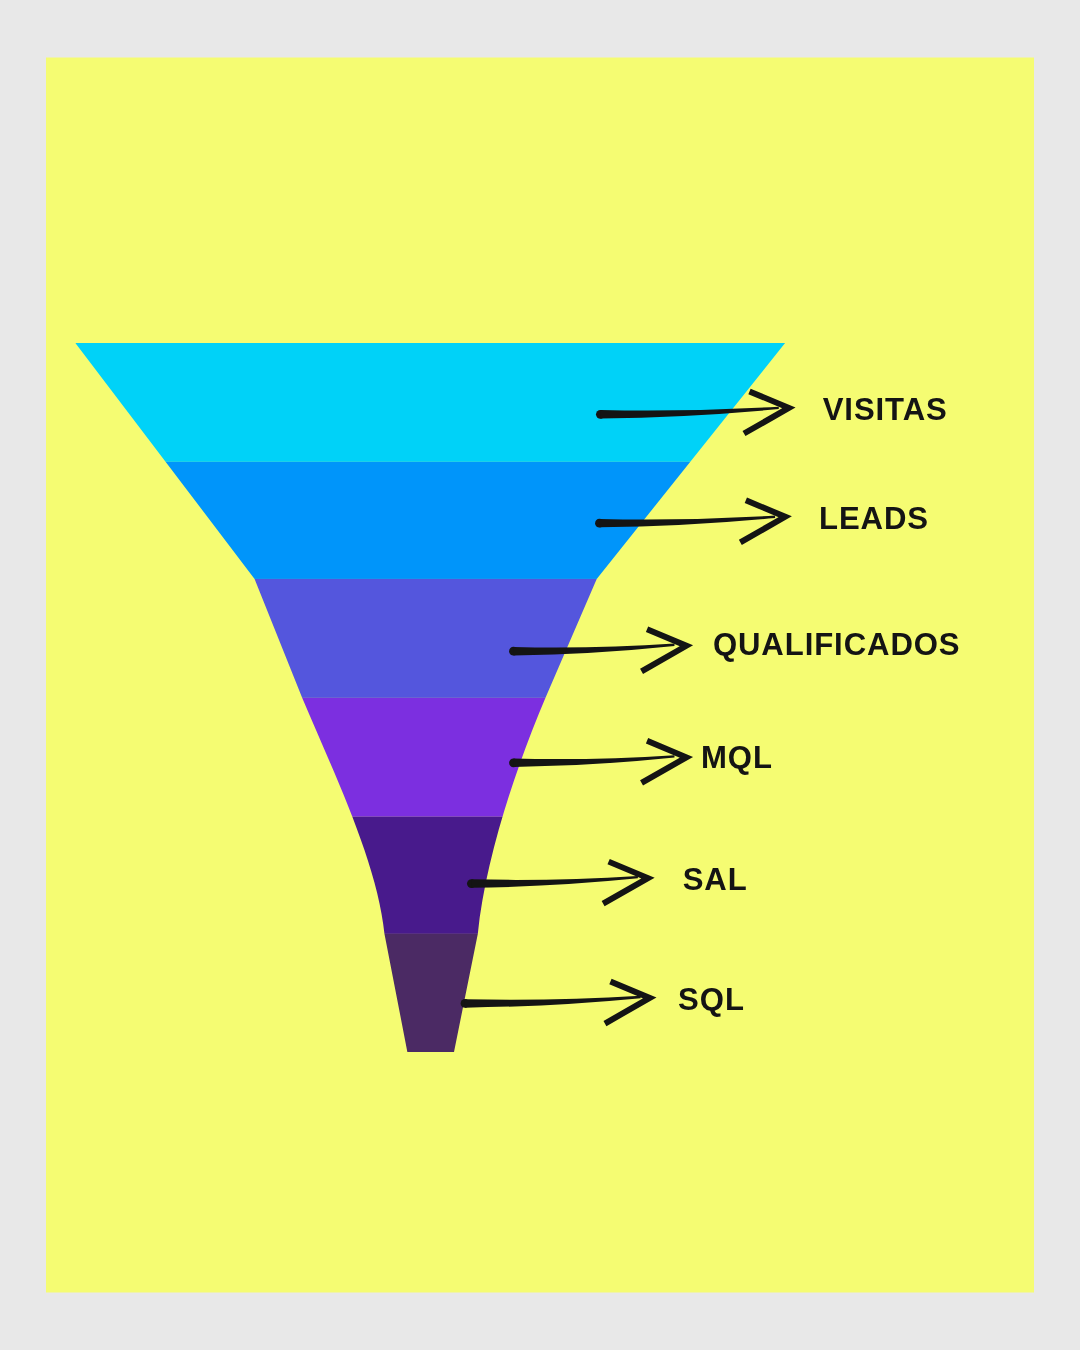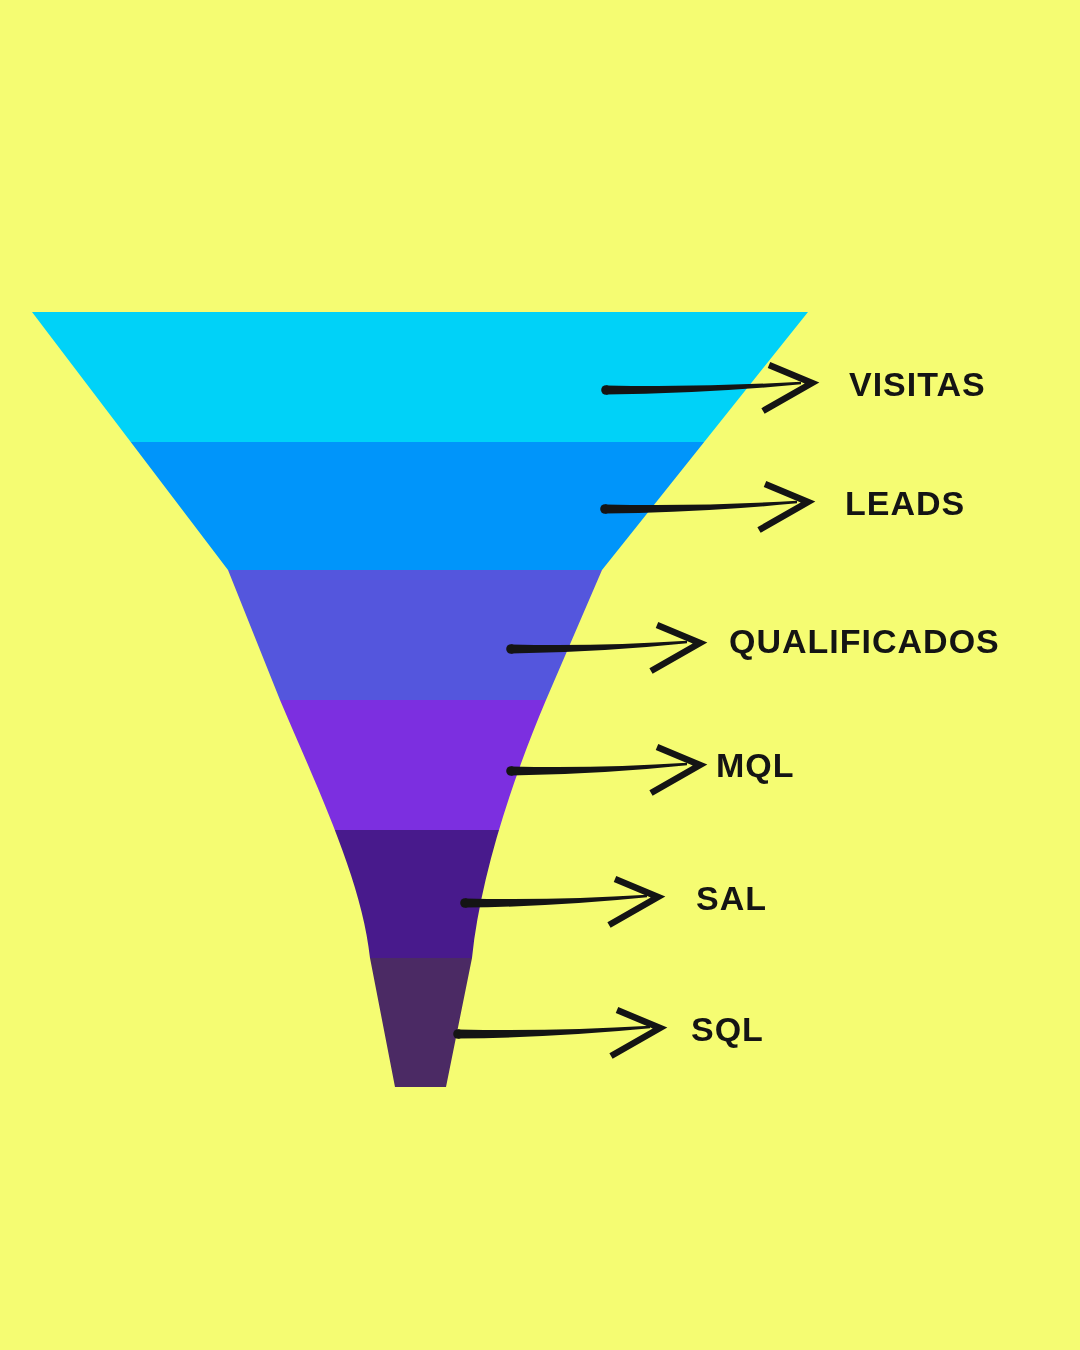--- a/index.html
+++ b/index.html
@@ -2,21 +2,21 @@
 <html><head>
 <meta charset="utf-8">
 <style>
   html, body {
     margin: 0;
     padding: 0;
     background: #e8e8e8;
   }
   .canvas {
     position: relative;
-    width: 1080px;
+    width: 988px;
     height: 1350px;
     margin: 0 auto;
     overflow: hidden;
     font-family: "Liberation Sans", sans-serif;
   }
   .scene {
     position: absolute;
     inset: 0;
     width: 100%;
     height: 100%;

